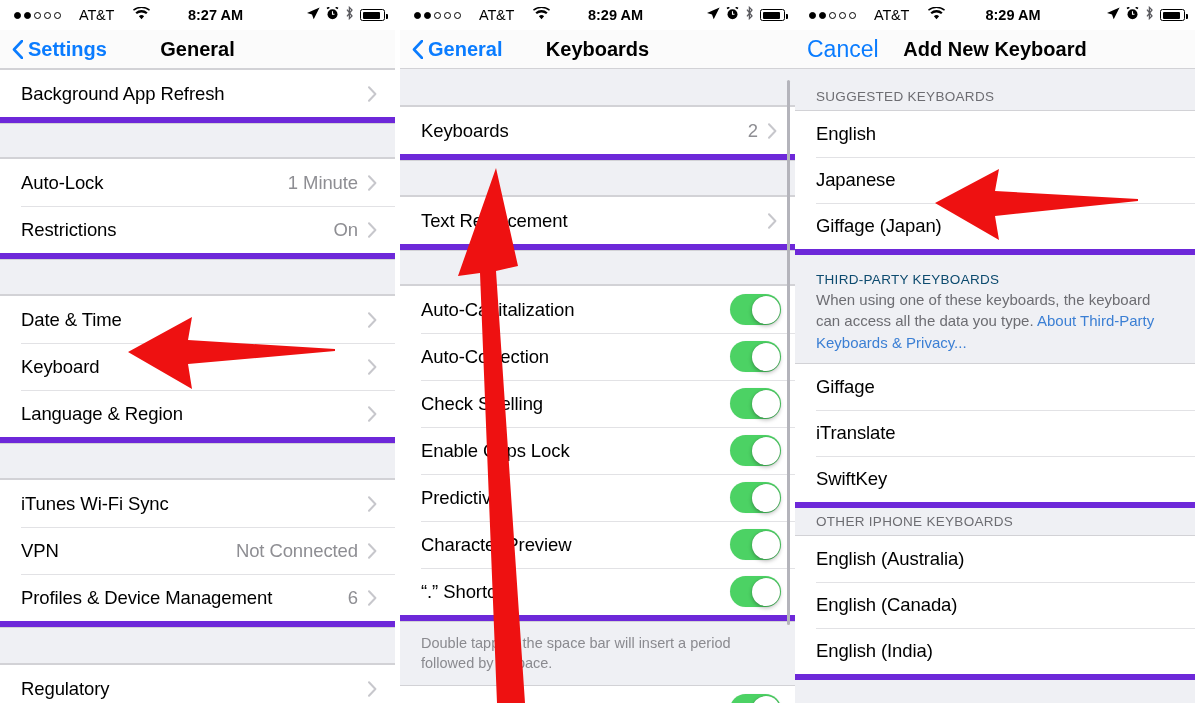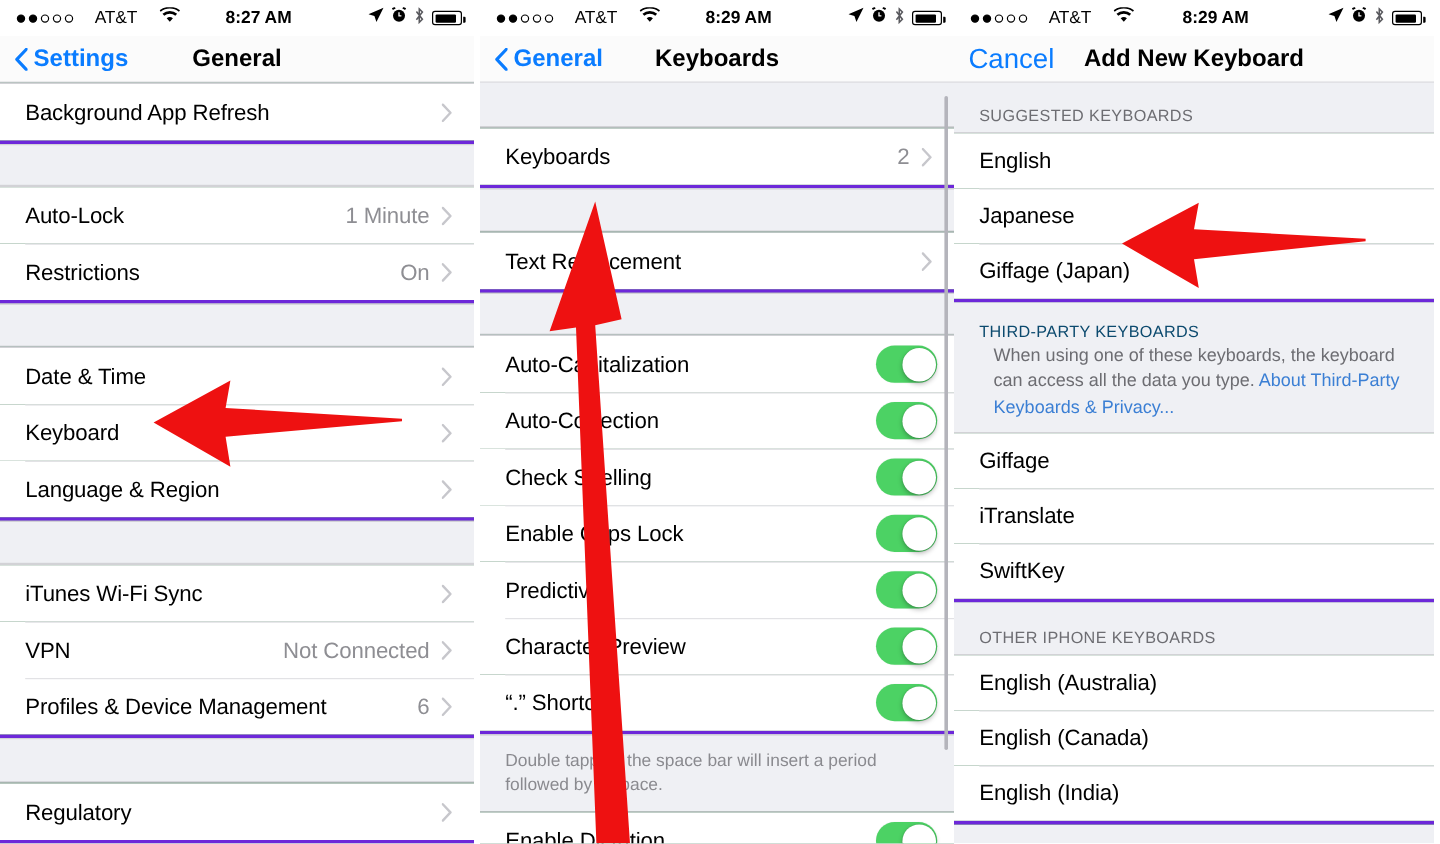--- a/index.html
+++ b/index.html
@@ -35,41 +35,41 @@
     gap:5px; color:#0a7cff; font-size:20px; cursor:pointer;font-weight:bold; }
   .chev-back { width:11px; height:19px; }
   .nav-title { position:absolute; left:0; right:0; top:0; height:39px; display:flex;
     align-items:center; justify-content:center; font-size:20px; font-weight:bold; color:#000; }
   .nav-cancel { position:absolute; left:12px; top:0; height:39px; display:flex; align-items:center;
     color:#0a7cff; font-size:23px; cursor:pointer; }
 
   
   .list { background:#eff0f4; height:634px; position:relative; }
   .spacer { background:#eff0f4; border-bottom:1px solid #d2d2d6; border-top:1px solid #d2d2d6; }
-  .group { background:#14532d; border-top:1px solid #d2d2d6; border-bottom:3px solid #6d28d9; }
+  .group { background:#a21caf; border-top:1px solid #d2d2d6; border-bottom:6px solid #6d28d9; }
   .row { height:47px; background:#ffffff; display:flex; align-items:center;
     padding-left:21px; padding-right:12px; position:relative; cursor:pointer; }
   .row + .row::before { content:""; position:absolute; left:21px; right:0; top:0; height:1px; background:#e2e2e5; }
   .row-label { font-size:18.5px; color:#000; flex:1; letter-spacing:-0.1px; }
   .row-value { font-size:18.5px; color:#8e8e93; margin-right:10px; letter-spacing:-0.1px; }
   .chev { width:9px; height:16px; flex:0 0 9px; margin-right:6px; }
   .row.p3row { padding-left:21px; height:46px; }
 
   
   .toggle { width:51px; height:31px; border-radius:16px; background:#4cd264; position:relative;
     flex:0 0 51px; margin-right:2px; cursor:pointer; box-shadow:0 0 0 0.5px rgba(0,0,0,0.03); }
   .toggle .knob { position:absolute; top:1.5px; left:21.5px; width:28px; height:28px; border-radius:50%;
     background:#fff; box-shadow:0 2px 4px rgba(0,0,0,0.28), 0 0 1px rgba(0,0,0,0.25); }
 
   
   .sec-head { padding:20px 21px 6px 21px; font-size:13.5px; color:#6d6d72;
     letter-spacing:0.3px; background:#eff0f4; }
   .sec-block { background:#eff0f4; padding:17px 21px 10px 21px; }
   .sec-block .sh { font-size:13.5px; color:#0c4a6e; letter-spacing:0.3px; }
-  .sec-block .sb-body { font-size:15px; color:#6d6d72; line-height:1.42; margin-top:2px;margin-left:12px; }
+  .sec-block .sb-body { font-size:15px; color:#6d6d72; line-height:1.42; margin-top:2px; }
   .sec-block .sb-body a { color:#3b7fd4; text-decoration:none; cursor:pointer; }
   .footnote { background:#eff0f4; padding:11px 21px 12px 21px; font-size:14.5px;
     color:#8a8a8f; line-height:1.38; border-top:1px solid #d2d2d6; }
 
   
   .scroller { position:absolute; right:5px; width:3px; border-radius:2px;
     background:#b4b4bb; cursor:pointer; }
 
   
   .arrow-layer { position:absolute; inset:0; pointer-events:none; }
@@ -435,21 +435,21 @@
           <span class="row-label">Giffage</span>
         </div>
         <div class="row p3row">
           <span class="row-label">iTranslate</span>
         </div>
         <div class="row p3row">
           <span class="row-label">SwiftKey</span>
         </div>
       </div>
 
-      <div class="sec-head" style="padding-top:22px">OTHER IPHONE KEYBOARDS</div>
+      <div class="sec-head" style="padding-top:6px">OTHER IPHONE KEYBOARDS</div>
       <div class="group">
         <div class="row p3row">
           <span class="row-label">English (Australia)</span>
         </div>
         <div class="row p3row">
           <span class="row-label">English (Canada)</span>
         </div>
         <div class="row p3row">
           <span class="row-label">English (India)</span>
         </div>

